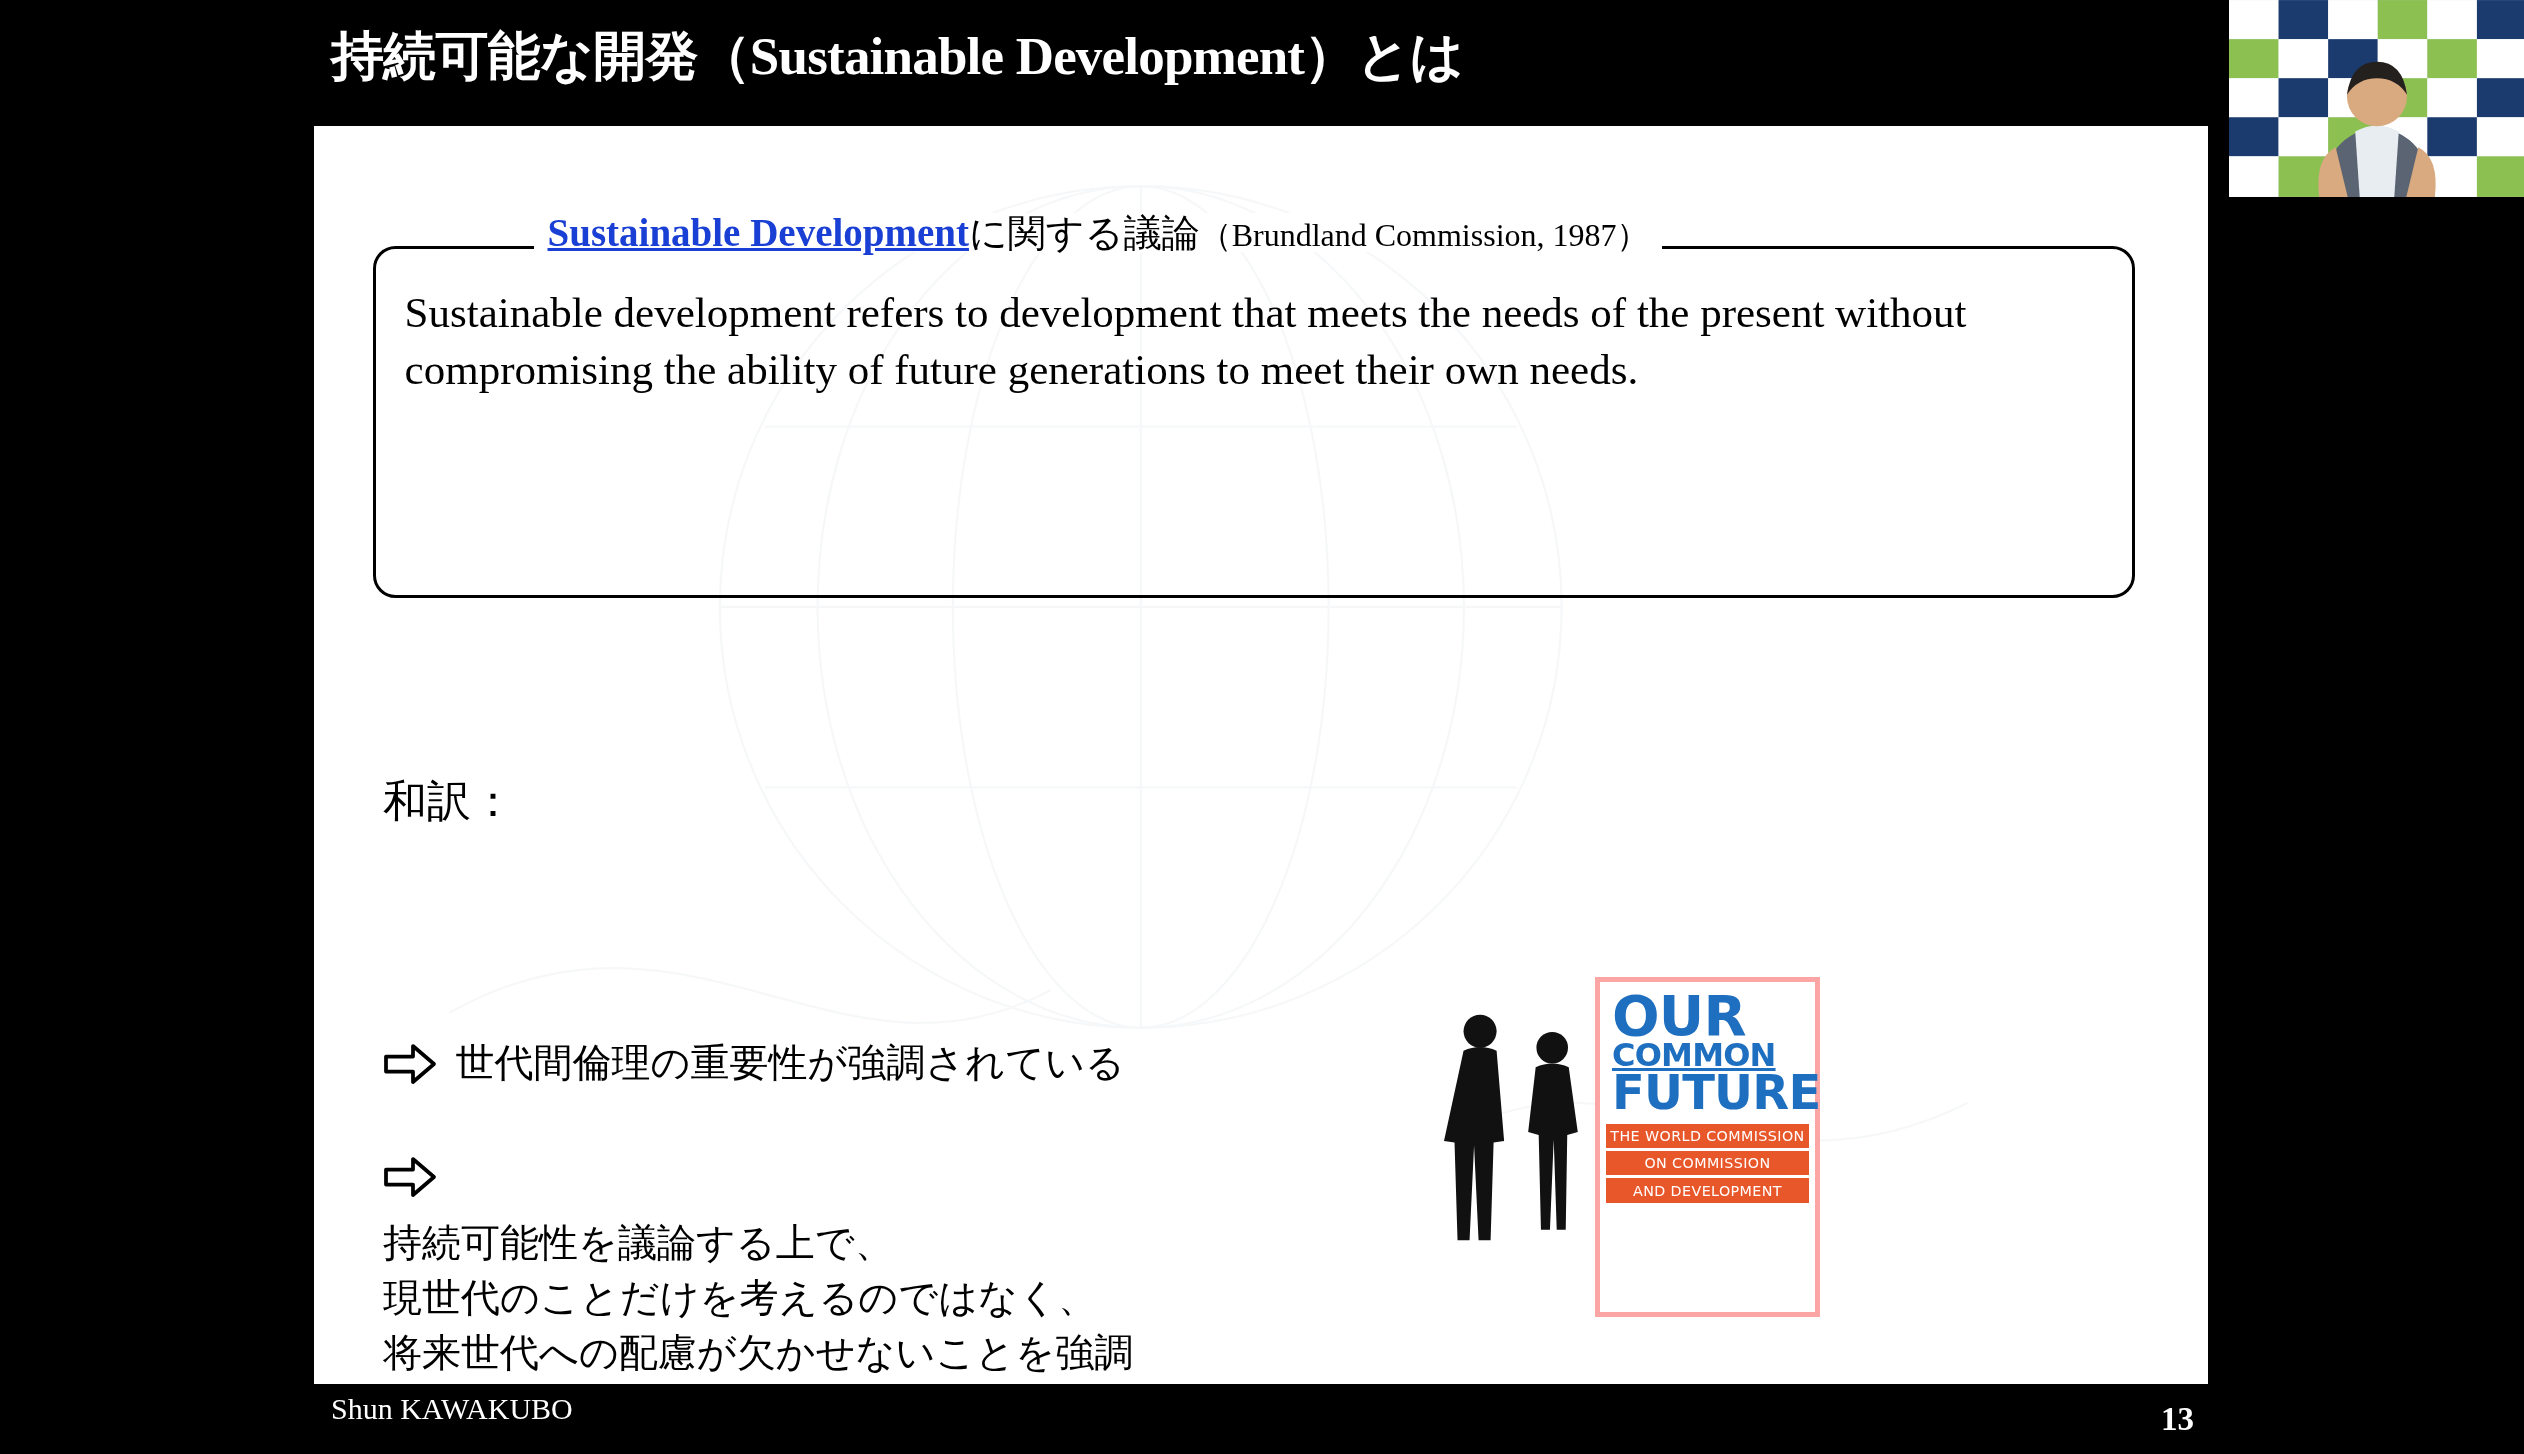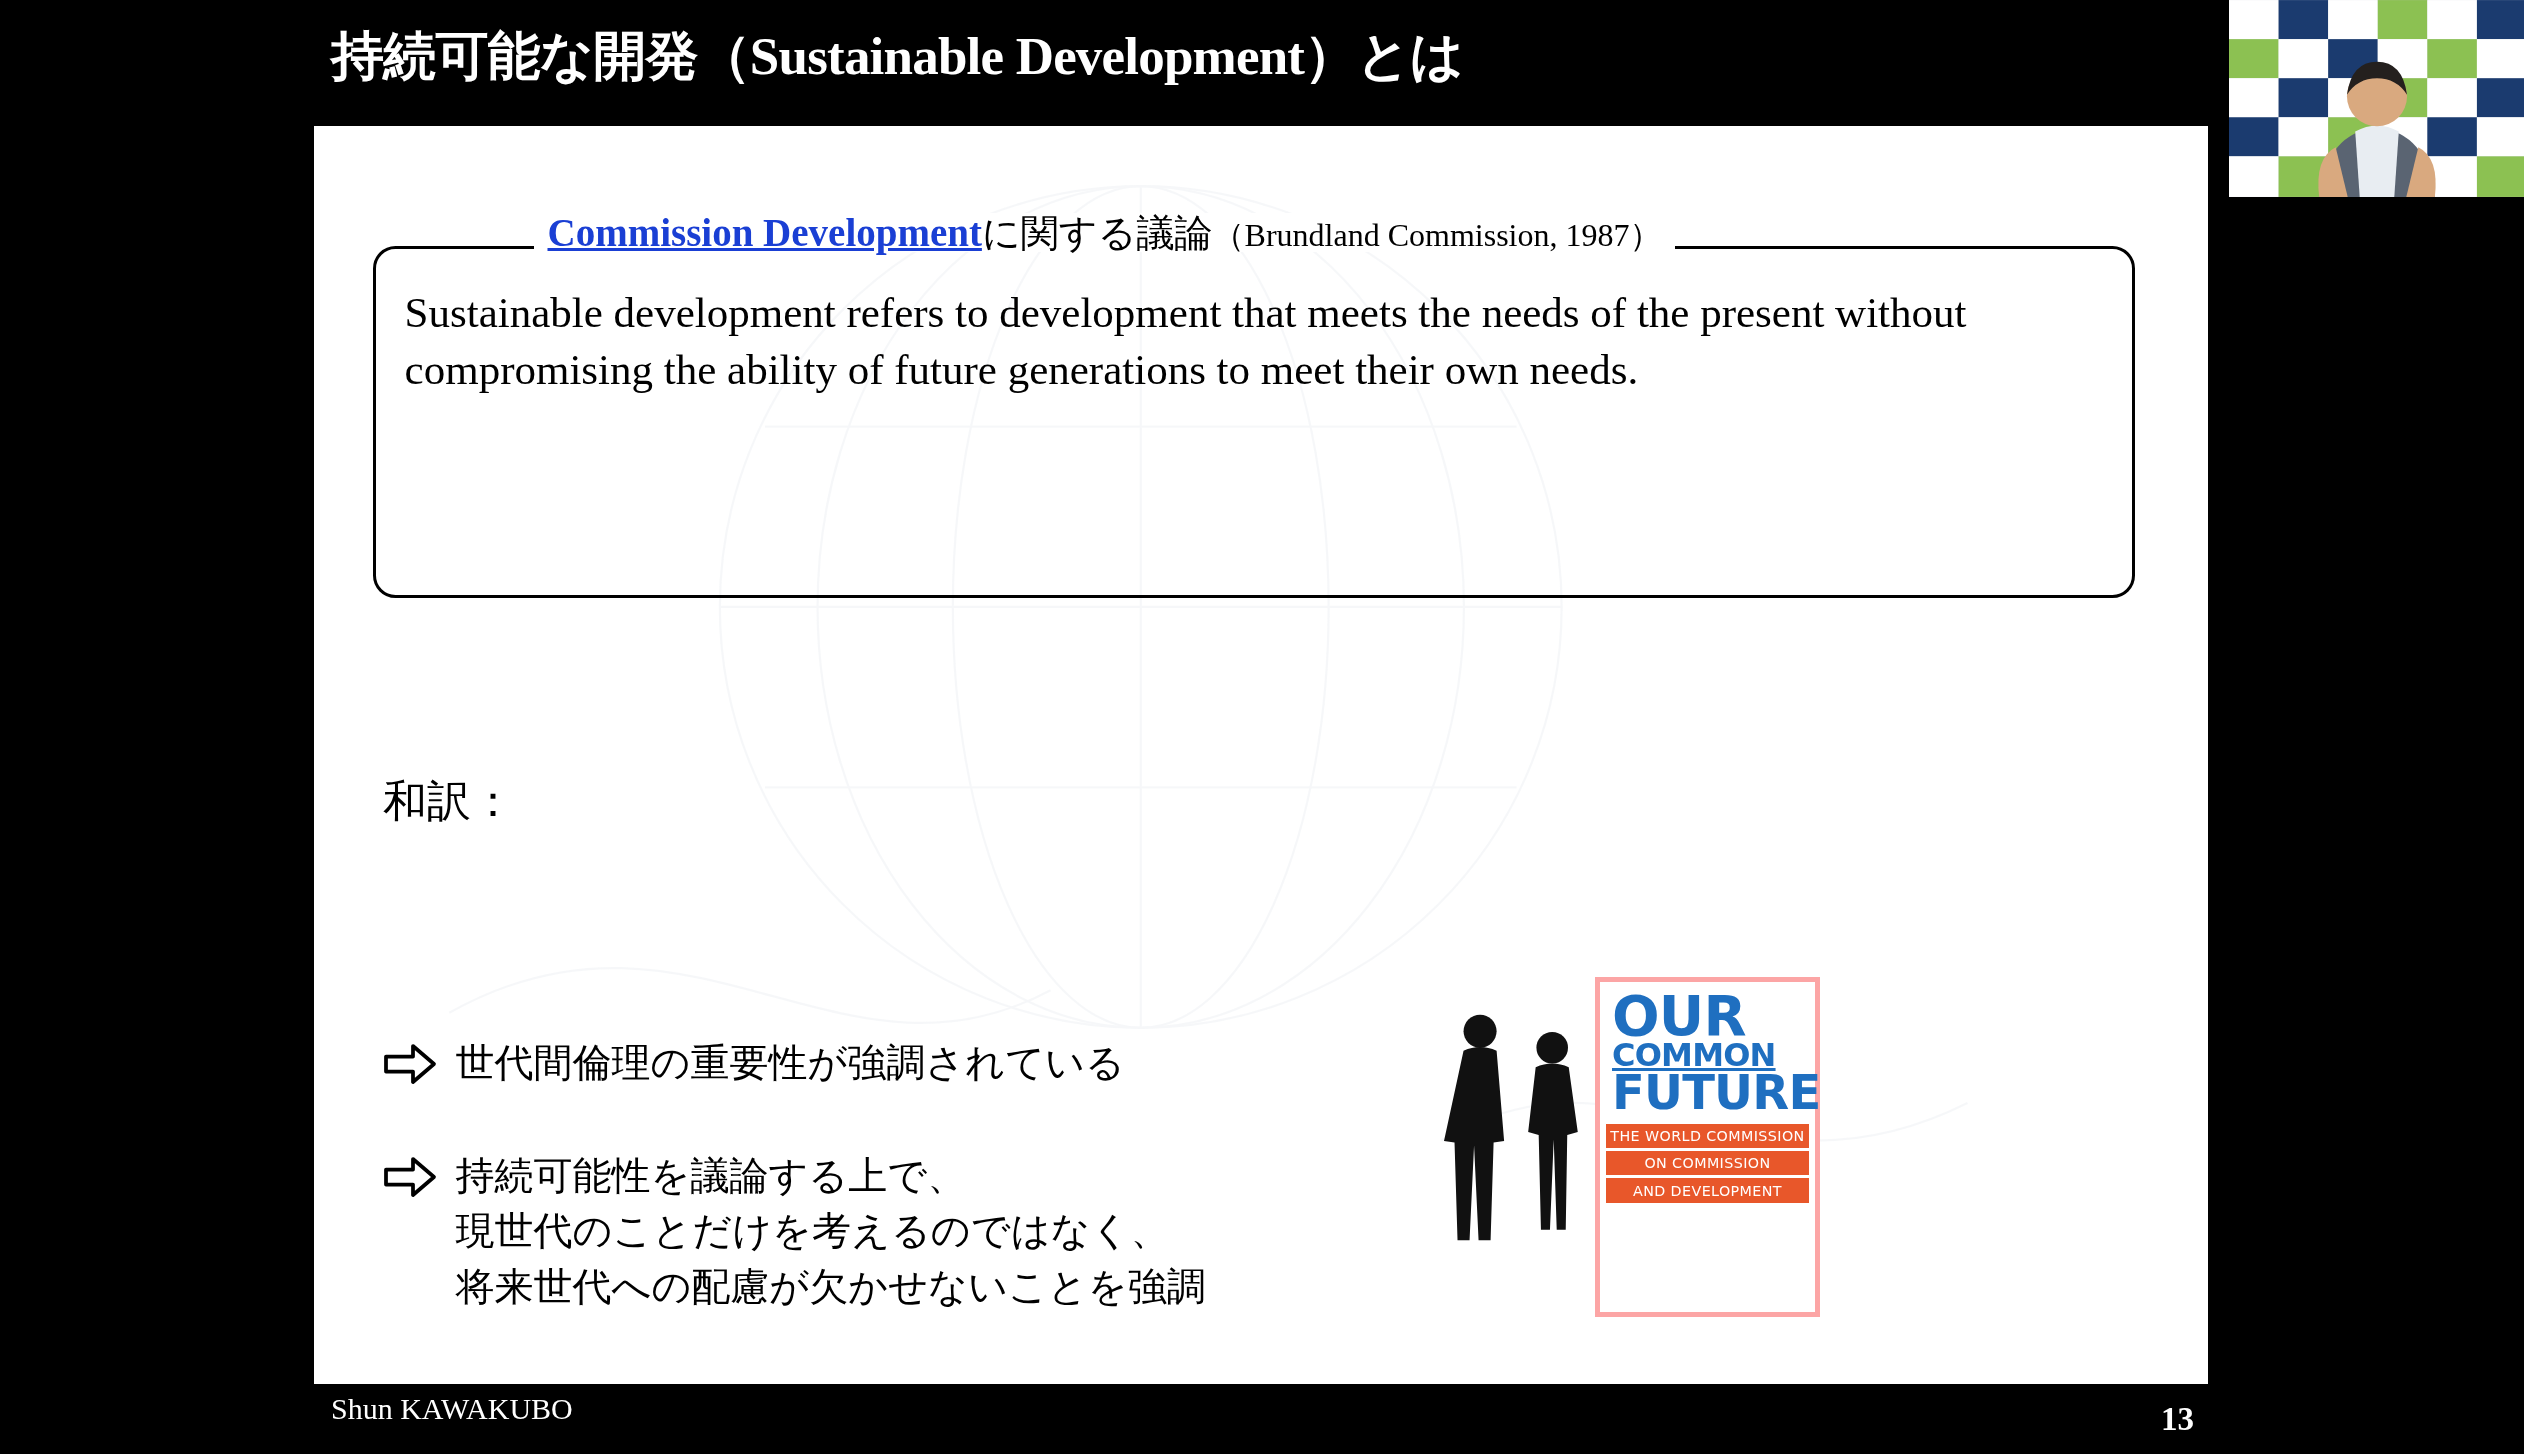--- a/index.html
+++ b/index.html
@@ -139,21 +139,21 @@
     padding-top: 7.5px;
   }
   .bullet-text {
     font-family: "DejaVu Sans", sans-serif;
     font-size: 39px;
     line-height: 1.42;
     color: #000;
     white-space: pre-line;
   }
   #bullet-1 { left: 69px; top: 909px; }
-  #bullet-2 { left: 69px; top: 1022px; }
+  #bullet-2 { left: 69px; top: 1022px; flex-direction: column; }
 
   
   .silhouettes {
     position: absolute;
     left: 1127px;
     top: 878px;
     width: 263px;
     height: 316px;
   }
 
@@ -262,21 +262,21 @@
         <path d="M600 400 H1600"></path>
         <path d="M600 880 H1600"></path>
         <path d="M1100 80 V1200"></path>
         <path d="M180 1180 C 500 1000, 700 1300, 980 1150"></path>
         <path d="M1500 1350 C 1750 1200, 1900 1450, 2200 1300"></path>
       </g>
     </svg>
 
     <div class="quote-box">
       <div class="quote-legend">
-        <span class="link">Commission Development</span><span class="jp">に関する議論</span><span class="src">（Brundland Commission, 1987）</span>
+        <span class="link">Sustainable Development</span><span class="jp">に関する議論</span><span class="src">（Brundland Commission, 1987）</span>
       </div>
       <div class="quote-text">Sustainable development refers to development that meets the needs of the present without compromising the ability of future generations to meet their own needs.</div>
     </div>
 
     <div class="jp-label">和訳：</div>
 
     <div class="bullet" id="bullet-1">
       <span class="bullet-arrow">
         <svg width="54" height="42" viewBox="0 0 72 56">
           <path d="M4 18 H40 V4 L68 28 L40 52 V38 H4 Z" fill="none" stroke="#000" stroke-width="5" stroke-linejoin="round"></path>

